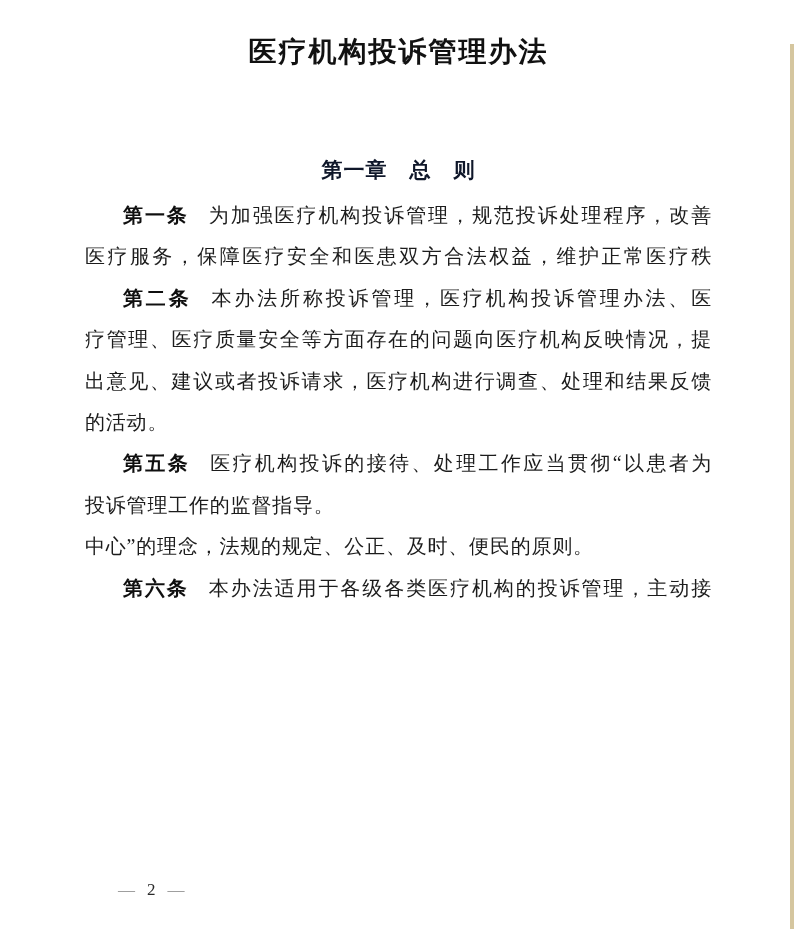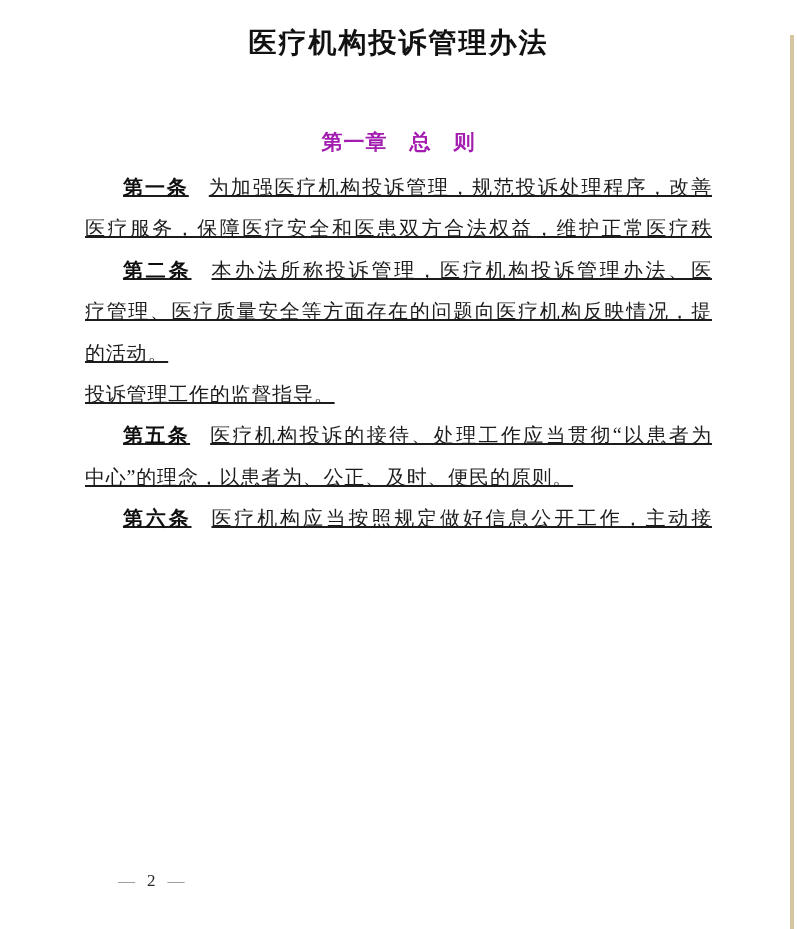--- a/index.html
+++ b/index.html
@@ -16,54 +16,53 @@
     color: #1a1a1a;
   }
   
   .scan-edge {
     position: absolute;
     top: 8px; right: 3px; bottom: 0;
     width: 4px;
     background: #d5c69f;
   }
   .doc-title {
-    margin-top: 27px;
+    margin-top: 36px;
     text-align: center;
     font-family: "Liberation Sans", sans-serif;
     font-weight: bold;
     font-size: 28px;
     line-height: 32px;
     letter-spacing: 2px;
     color: #111;
   }
   .chapter {
-    margin-top: 71px;
+    margin-top: 90px;
     text-align: center;
     font-family: "Liberation Sans", sans-serif;
     font-weight: bold;
     font-size: 21px;
     line-height: 24px;
     letter-spacing: 1px;
-    color: #a21caf;
+    color: #0f172a;
   }
   .body-text {
     margin: 13px 85px 0 85px;
     width: 627px;
   }
   .line {
     height: 41.4px;
     line-height: 41.4px;
     font-size: 20px;
     letter-spacing: 0.8px;
     text-align: justify;
     text-align-last: left;
     text-justify: inter-character;
     color: #1c1c1c;
     overflow: hidden;
-    text-decoration: underline;
   }
   .line.fill { text-align-last: justify; }
   .line.indent { text-indent: 38px; }
   .lbl {
     font-family: "Liberation Sans", sans-serif;
     font-weight: bold;
     margin-right: 20px;
     color: #0f0f0f;
   }
   .page-number {
@@ -92,34 +91,35 @@
     <div class="line indent fill"><span class="lbl">第一条</span><span class="txt">为加强医疗机构投诉管理，规范投诉处理程序，改善</span></div>
 
     <div class="line fill"><span class="txt">医疗服务，保障医疗安全和医患双方合法权益，维护正常医疗秩</span></div>
 
 
 
     <div class="line indent fill"><span class="lbl">第二条</span><span class="txt">本办法所称投诉管理，医疗机构投诉管理办法、医</span></div>
 
     <div class="line fill"><span class="txt">疗管理、医疗质量安全等方面存在的问题向医疗机构反映情况，提</span></div>
 
+    <div class="line fill"><span class="txt">出意见、建议或者投诉请求，医疗机构进行调查、处理和结果反馈</span></div>
 
     <div class="line"><span class="txt">的活动。</span></div>
 
 
 
 
 
+    <div class="line indent fill"><span class="lbl">第五条</span><span class="txt">医疗机构投诉的接待、处理工作应当贯彻“以患者为</span></div>
+
     <div class="line"><span class="txt">投诉管理工作的监督指导。</span></div>
 
-    <div class="line indent fill"><span class="lbl">第五条</span><span class="txt">医疗机构投诉的接待、处理工作应当贯彻“以患者为</span></div>
+    <div class="line"><span class="txt">中心”的理念，法规的规定、公正、及时、便民的原则。</span></div>
 
-    <div class="line"><span class="txt">中心”的理念，以患者为、公正、及时、便民的原则。</span></div>
-
-    <div class="line indent fill"><span class="lbl">第六条</span><span class="txt">医疗机构应当按照规定做好信息公开工作，主动接</span></div>
+    <div class="line indent fill"><span class="lbl">第六条</span><span class="txt">本办法适用于各级各类医疗机构的投诉管理，主动接</span></div>
 
   </div>
 
   <div class="page-number">
     <span class="dash">—</span><span class="num">2</span><span class="dash">—</span>
   </div>
 
 </div>
 
 </body></html>

